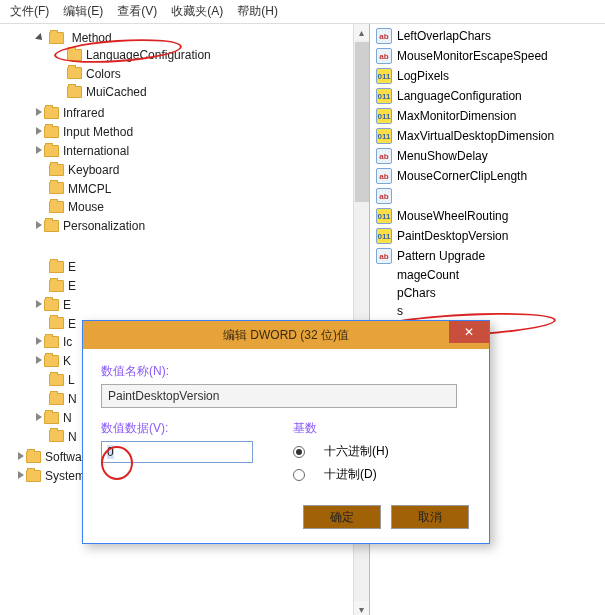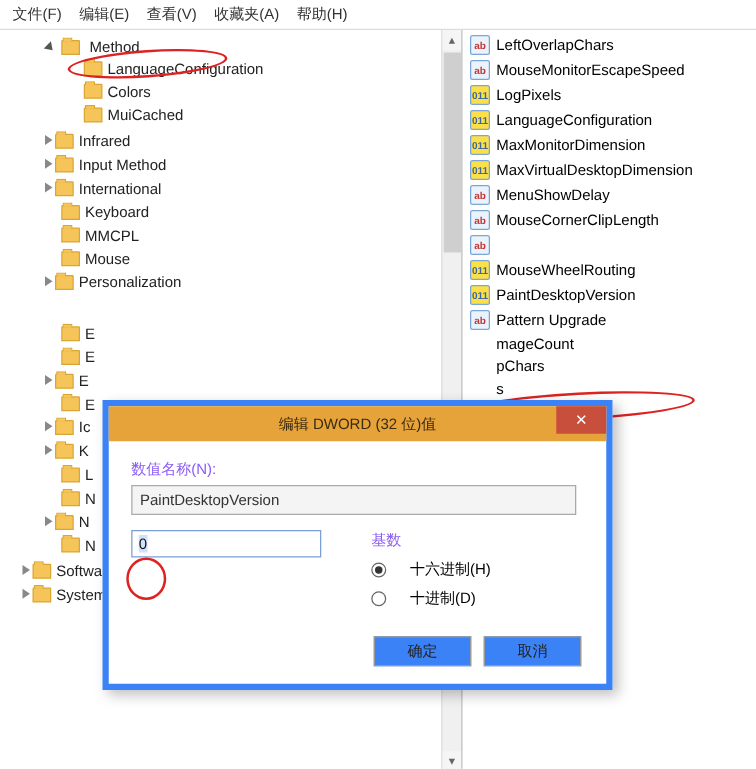--- a/index.html
+++ b/index.html
@@ -31,34 +31,34 @@
   .circle-red { position:absolute; border:2px solid #d22; border-radius:50%; pointer-events:none; transform: rotate(-4deg); }
   .oval-desktop { left:54px; top:16px; width:128px; height:22px; }
   .oval-paint { left:0px; top:290px; width:186px; height:22px; transform: rotate(-3deg);}
   .oval-value { left:101px; top:446px; width:32px; height:34px; transform: rotate(0deg);}
 
   .scrollbar { position:absolute; right:0; top:0; width:16px; height:100%; background:#f0f0f0; border-left:1px solid #ddd; }
   .scroll-up, .scroll-down { height:16px; display:flex; align-items:center; justify-content:center; font-size:10px; color:#666; background:#f5f5f5; }
   .scroll-thumb { position:absolute; width:14px; left:1px; background:#cfcfcf; }
 
   
-  .dialog { position:absolute; left:82px; top:320px; width:408px; background:#fff; border:5px solid #3b82f6; box-shadow:4px 4px 10px rgba(0,0,0,0.25); }
+  .dialog { position:absolute; left:82px; top:320px; width:408px; background:#fff; border:1px solid #3b82f6; box-shadow:4px 4px 10px rgba(0,0,0,0.25); }
   .dlg-title { background:#e6a33a; color:#3a2a10; display:flex; align-items:center; justify-content:center; position:relative; height:28px; font-size:13px; }
   .dlg-close { position:absolute; right:0; top:0; width:40px; height:22px; background:#c94f3d; color:#fff; display:flex; align-items:center; justify-content:center; font-size:12px; }
   .dlg-body { padding:14px 18px 14px 18px; }
   .dlg-label { color:#8b5cf6; margin-bottom:4px; }
   .dlg-input-ro { width:356px; border:1px solid #aaa; background:#f4f4f4; padding:4px 6px; margin-bottom:12px; color:#333; }
   .dlg-row2 { display:flex; gap:40px; }
   .dlg-input-ed { width:152px; border:1px solid #7a9fd4; padding:3px 5px; color:#111; background:#fff; }
   .dlg-input-ed span { background:#cfe1fb; }
   .dlg-radio { display:flex; align-items:center; gap:19px; margin-top:6px; }
   .dlg-radio .r { width:12px; height:12px; border:1px solid #666; border-radius:50%; display:inline-flex; align-items:center; justify-content:center; }
   .dlg-radio .r.sel::after { content:""; width:6px; height:6px; background:#333; border-radius:50%; }
   .dlg-buttons { display:flex; justify-content:flex-end; gap:10px; padding:8px 20px 14px; }
-  .dlg-btn { width:78px; height:24px; border:1px solid #999; background:#3b82f6; text-align:center; line-height:22px; color:#222; }
+  .dlg-btn { width:78px; height:24px; border:1px solid #999; background:#a16207; text-align:center; line-height:22px; color:#222; }
 </style>
 </head>
 <body>
 
 <div class="menubar">
   <span>文件(F)</span>
   <span>编辑(E)</span>
   <span>查看(V)</span>
   <span>收藏夹(A)</span>
   <span>帮助(H)</span>
@@ -206,20 +206,21 @@
     <span>编辑 DWORD (32 位)值</span>
     <div class="dlg-close">
         <span>✕</span>
       </div>
   </div>
   <div class="dlg-body">
     <div class="dlg-label">数值名称(N):</div>
     <div class="dlg-input-ro">PaintDesktopVersion</div>
     <div class="dlg-row2">
       <div>
+        <div class="dlg-label">数值数据(V):</div>
         <div class="dlg-input-ed"><span>0</span></div>
       </div>
       <div>
         <div class="dlg-label">基数</div>
         <div class="dlg-radio">
             <span class="r sel"></span>
             <span>十六进制(H)</span>
           </div>
         <div class="dlg-radio">
             <span class="r"></span>

